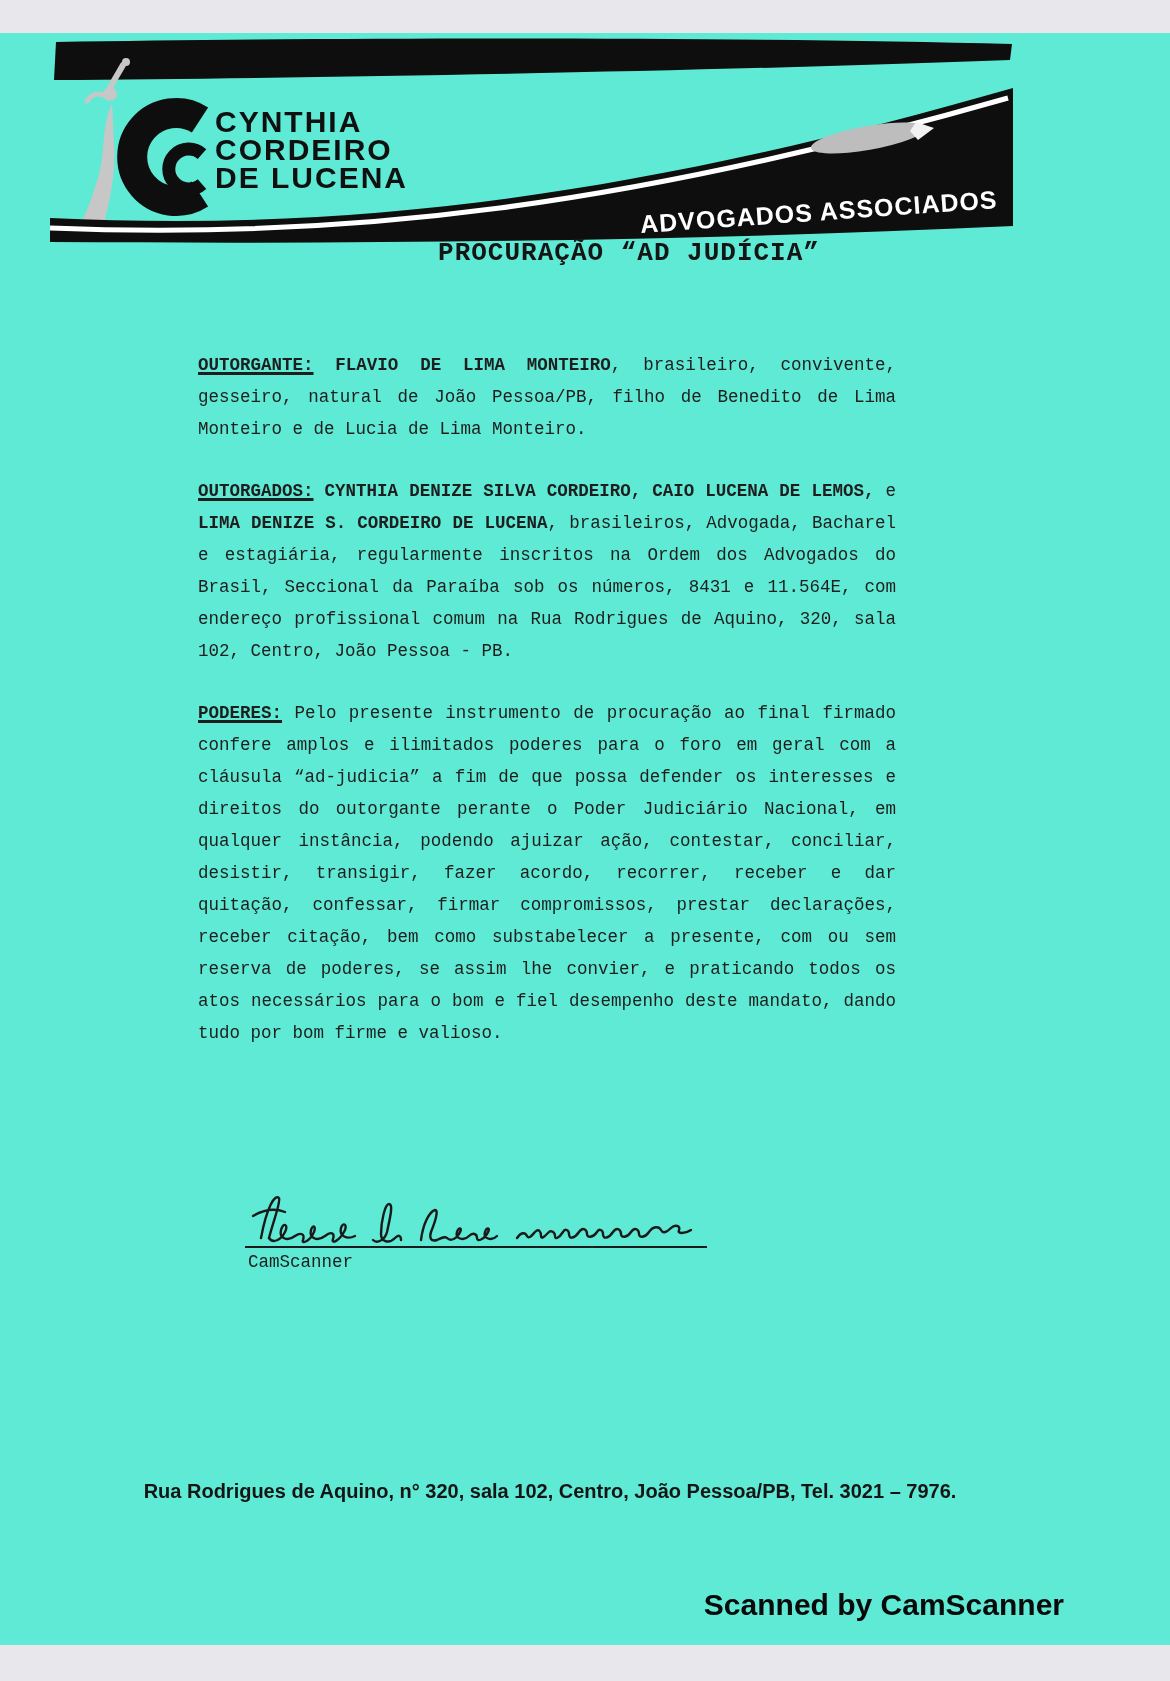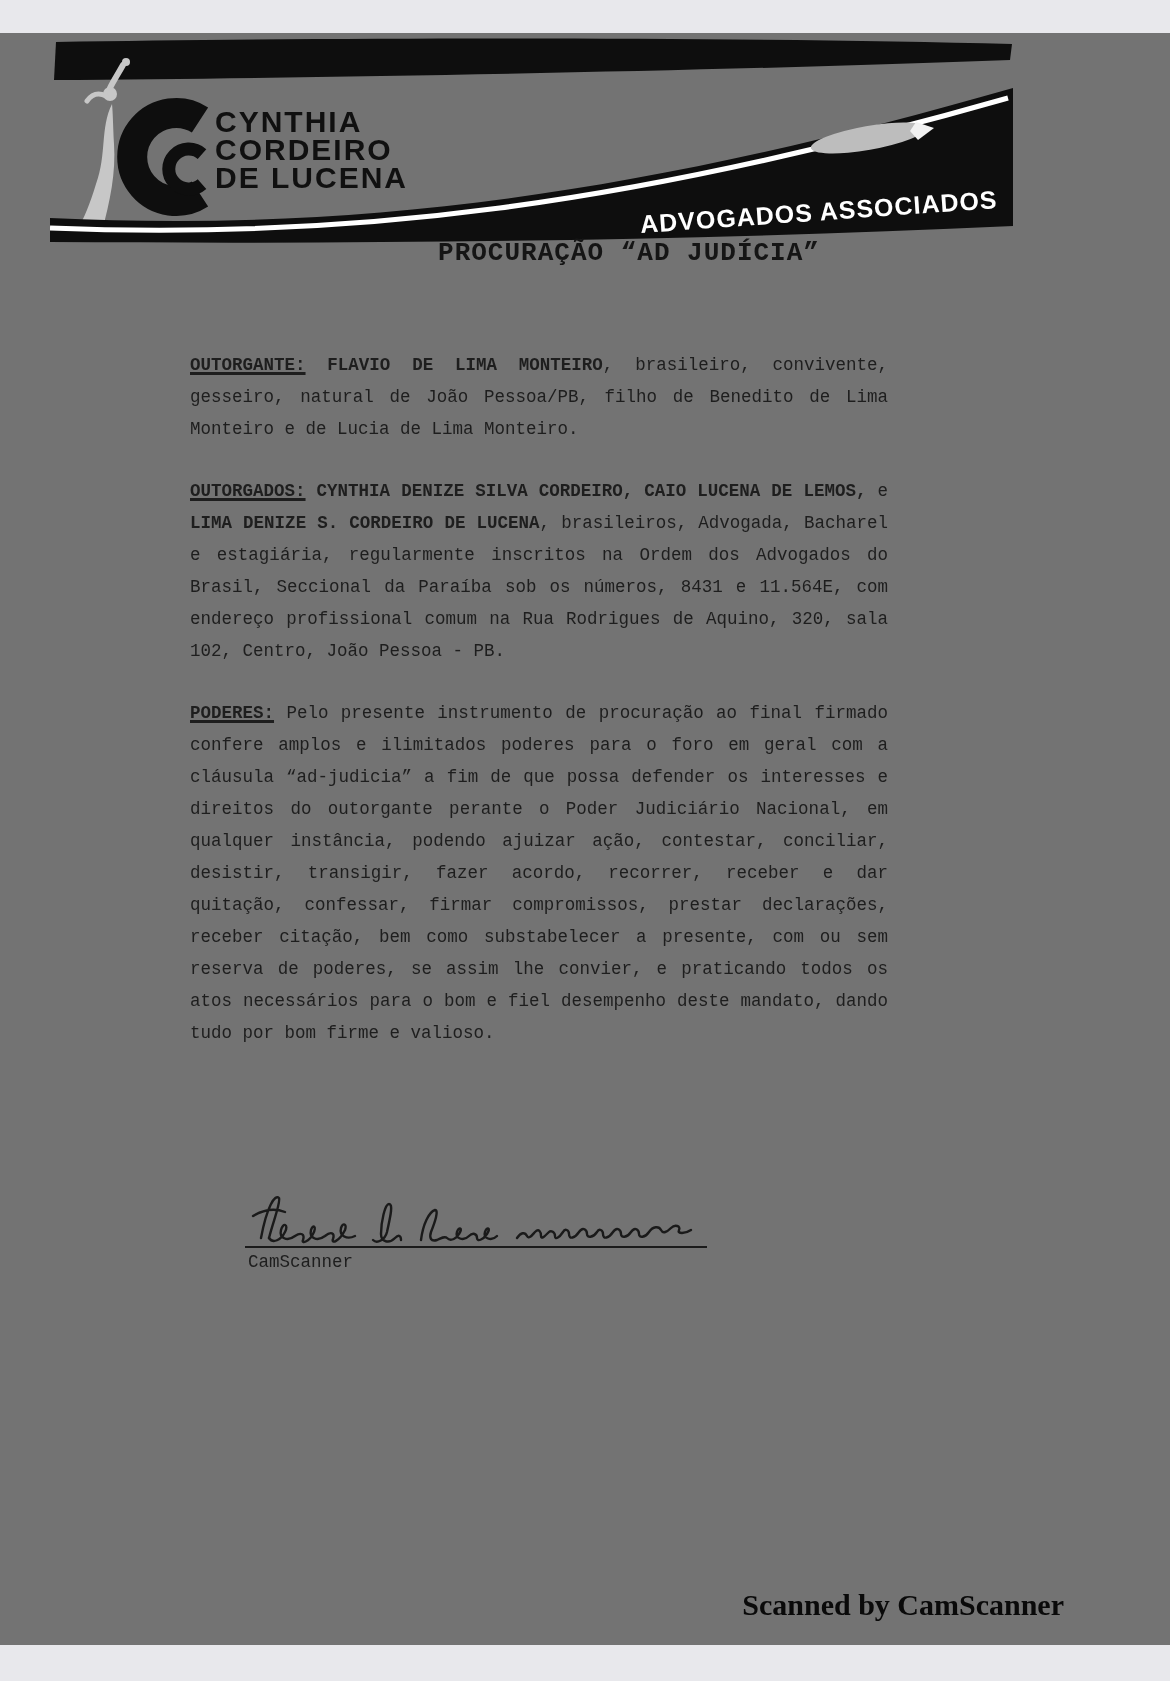--- a/index.html
+++ b/index.html
@@ -1,34 +1,34 @@
 <!DOCTYPE html>
 <html><head>
 <meta charset="utf-8">
 <style>
   html,body { margin:0; padding:0; background:#e8e8ec; }
   .page {
     position:relative; width:1170px; height:1681px; margin:0 auto;
-    background:#737373; overflow:hidden;
+    background:#5eead4; overflow:hidden;
     font-family:"Liberation Mono", monospace; color:#1d1d1d;
   }
   .strip { position:absolute; left:0; width:100%; background:#e8e8ec; }
   .strip.top { top:0; height:33px; }
   .strip.bottom { bottom:0; height:36px; }
 
   .header-svg { position:absolute; left:50px; top:36px; width:970px; height:224px; }
 
   .doc-title {
     position:absolute; top:238px; left:0; width:100%; text-align:center;
     font-family:"Liberation Mono", monospace; font-weight:bold;
     font-size:26px; letter-spacing:1px; color:#151515;padding-left:44px;
   }
 
   .body-text {
-    position:absolute; left:190px; top:349px; width:698px;
+    position:absolute; left:198px; top:349px; width:698px;
     font-size:17.5px; line-height:32px; text-align:justify; color:#1e1e1e;
   }
   .body-text p { margin:0 0 30px 0; }
   .lbl { font-weight:bold; text-decoration-line:underline; text-decoration-thickness:2.5px; }
   .bd  { font-weight:bold; }
 
   .dateline {
     position:absolute; left:250px; top:1136px;
     font-size:17.5px; line-height:32px; color:#1e1e1e;
   }
@@ -46,21 +46,21 @@
 
   .footer-address, .footer-website {
     position:absolute; left:0; width:1100px; text-align:center;
     font-family:"Liberation Sans", sans-serif; font-weight:bold; color:#151515;
   }
   .footer-address { top:1480px; font-size:20px; }
   .footer-website { top:1512px; font-size:19px; }
 
   .camscanner {
     position:absolute; top:1588px; right:106px;
-    font-family:Liberation Serif, serif; font-weight:bold;
+    font-family:Liberation Sans, sans-serif; font-weight:bold;
     font-size:30px; color:#0a0a0a;
   }
 </style>
 </head>
 <body>
 
 <div class="page">
 
   <div class="strip top"></div>
 
@@ -117,17 +117,18 @@
       <path d="M16,48 C22,16 30,4 34,8 C36,12 28,32 24,48 M8,26 C18,20 30,18 40,22"></path>
       <path d="M24,48 C28,54 36,50 40,42 C44,34 38,32 36,40 C34,48 42,52 50,46 C56,42 60,44 58,50 C56,54 64,52 68,44 C72,36 68,34 66,40 C64,48 72,52 80,46 C86,41 90,43 88,49 C86,54 94,52 100,40 C102,34 98,32 96,38 C94,46 102,50 110,46"></path>
       <path d="M128,50 C132,54 140,50 142,42 C146,24 148,14 144,14 C140,14 136,32 136,44 C136,52 144,54 150,48 C154,44 156,46 156,50"></path>
       <path d="M176,50 C178,34 184,22 190,20 C194,20 190,32 186,42 C184,48 186,52 192,50 C196,48 200,46 202,48 C206,52 212,48 214,44 C218,38 214,36 212,42 C210,48 218,52 224,46 C228,42 232,44 232,48 C232,52 238,50 242,44 C246,38 242,36 240,42 C238,48 246,52 252,46"></path>
       <path d="M272,48 C276,42 280,42 282,46 C284,50 288,44 290,42 C294,38 296,42 296,46 C296,50 300,46 304,42 C306,40 310,42 310,46 C310,50 314,48 318,42 C320,38 324,40 324,44 C324,50 330,48 334,42 C338,36 342,40 342,44 C342,48 348,48 352,42 C354,38 358,40 358,44 C358,50 364,48 368,42 C372,36 376,40 376,44 C376,48 382,48 386,42 C390,36 394,40 394,44 C394,48 400,48 404,42 C408,36 414,36 416,40 C418,44 422,42 426,38 C430,34 436,36 434,40 C432,44 440,44 446,40"></path>
     </g>
   </svg>
   <div class="sig-line"></div>
   <div class="sig-caption">CamScanner</div>
 
+  <div class="footer-address">Rua Rodrigues de Aquino, n° 320, sala 102, Centro, João Pessoa/PB, Tel. 3021 – 7976.</div>
 
   <div class="camscanner">Scanned by CamScanner</div>
 
   <div class="strip bottom"></div>
 </div>
 
 </body></html>

